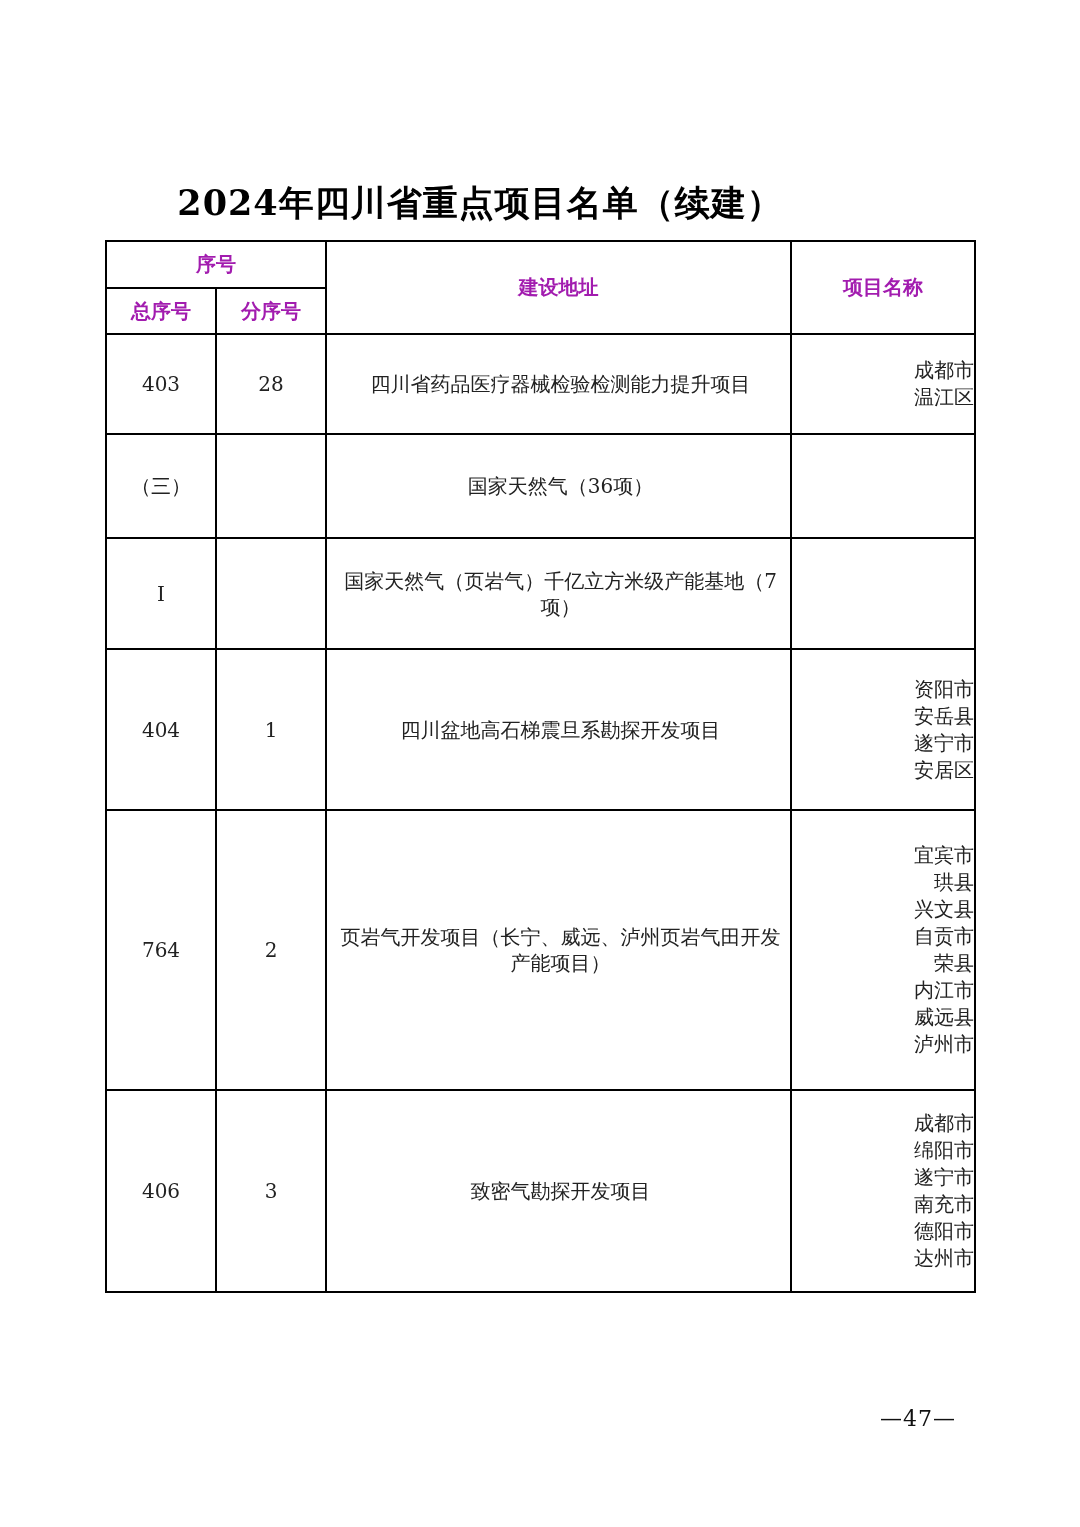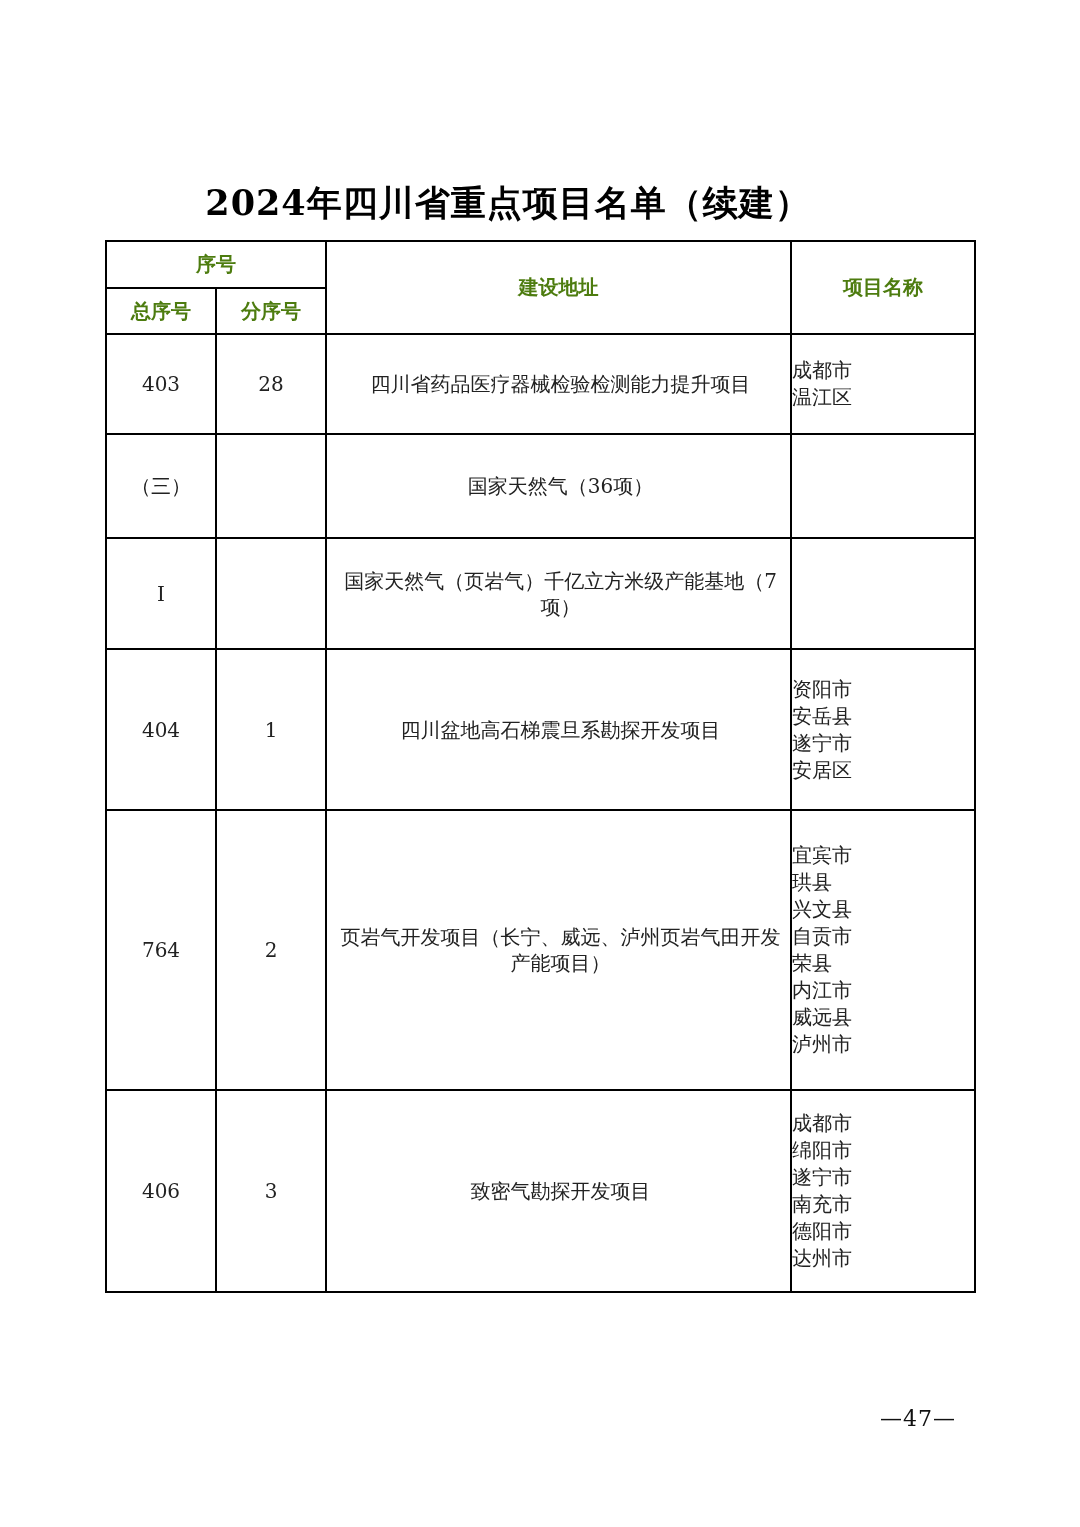--- a/index.html
+++ b/index.html
@@ -1,28 +1,28 @@
 <!DOCTYPE html>
 <html><head>
 <meta charset="utf-8">
 <style>
   html, body { margin: 0; padding: 0; background: #ffffff; }
   body { width: 1080px; height: 1527px; position: relative; overflow: hidden;
          font-family: "DejaVu Serif", "Liberation Serif", serif; color: #111; }
   .title { position: absolute; top: 180px; left: 0; width: 960px; text-align: center;
-           font-size: 35px; font-weight: bold; letter-spacing: 1px; color: #000; padding-left: 28px; }
+           font-size: 35px; font-weight: bold; letter-spacing: 1px; color: #000; }
   table.doc { position: absolute; left: 105px; top: 240px; border-collapse: collapse;
               table-layout: fixed; width: 869px; }
   table.doc td, table.doc th { border: 2px solid #000; padding: 0; vertical-align: middle; }
   th { font-family: "DejaVu Sans", "Liberation Sans", sans-serif; font-weight: bold;
-       font-size: 20px; color: #4d7c0f; text-align: center; }
+       font-size: 20px; color: #a21caf; text-align: center; }
   td { font-size: 20px; color: #222; }
   td.c { text-align: center; }
   td.name { text-align: center; padding-left: 4px !important; line-height: 26px; }
-  td.loc { text-align: left; line-height: 27px; }
+  td.loc { text-align: right; line-height: 27px; }
   .loc-line { display: block; }
   .page-num { position: absolute; top: 1370px; left: 880px; font-size: 22px; color: #111;
               letter-spacing: 1px; margin-top: 36px; }
 </style>
 </head>
 <body>
 
 <div class="title">2024年四川省重点项目名单（续建）</div>
 
 <table class="doc">

